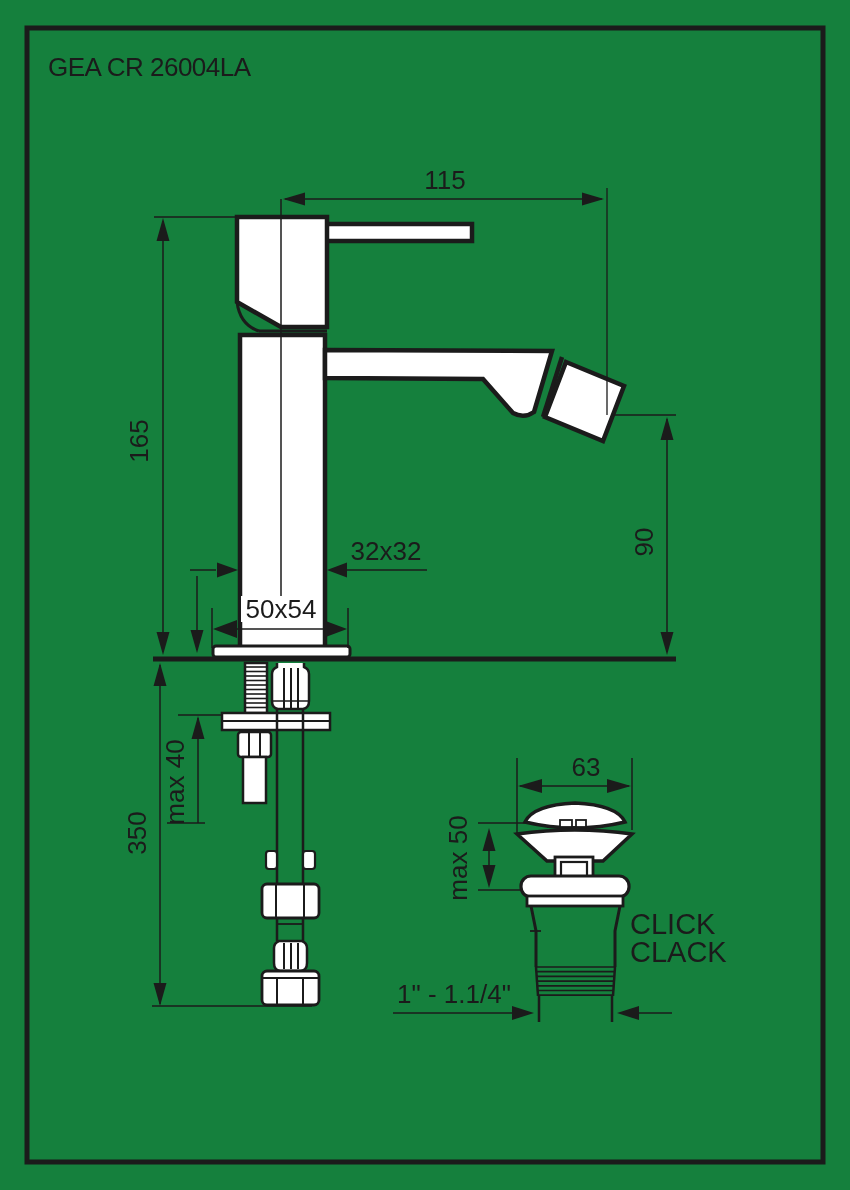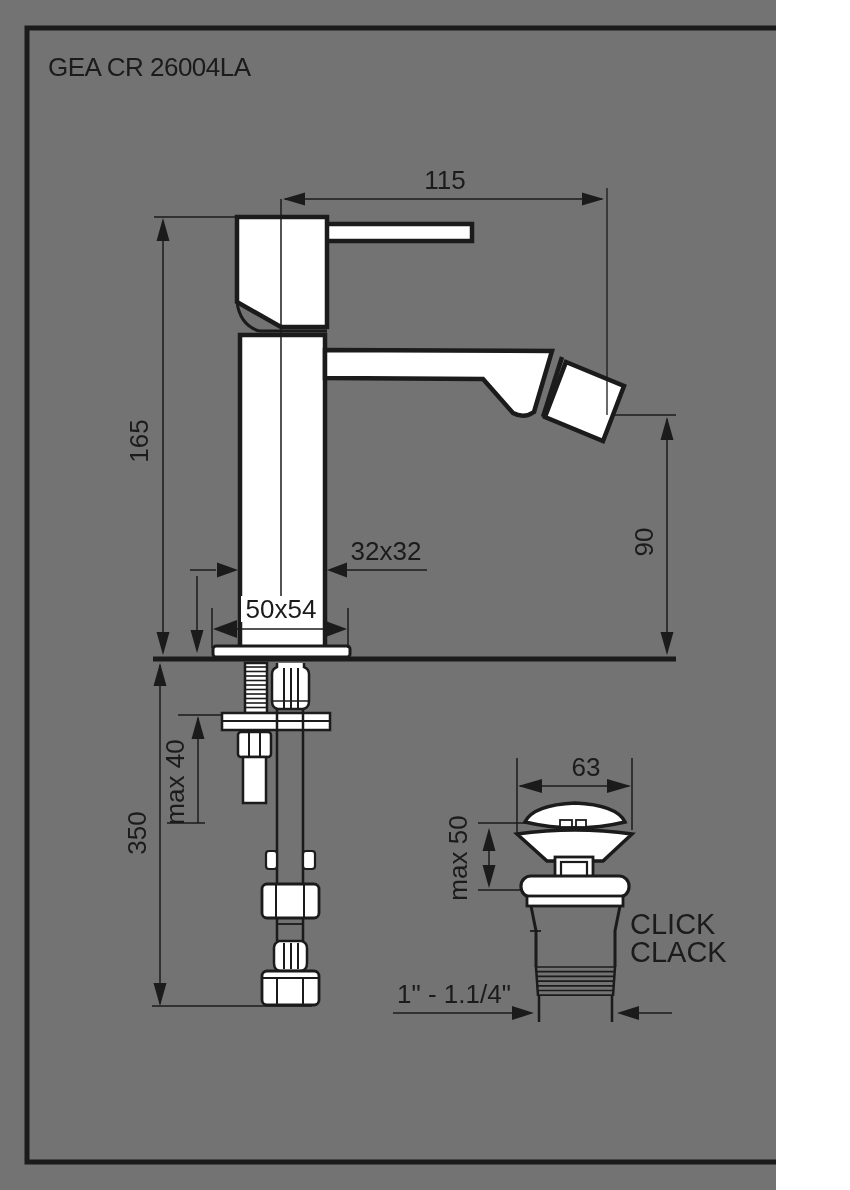--- a/index.html
+++ b/index.html
@@ -1,16 +1,16 @@
 <!DOCTYPE html>
 <html><head>
 <meta charset="utf-8">
 <style>
   html,body{margin:0;padding:0;background:#fff;}
-  .page{position:relative;width:776px;height:1190px;background:#737373;overflow:hidden;}
+  .page{position:relative;width:850px;height:1190px;background:#15803d;overflow:hidden;}
   svg{position:absolute;left:0;top:0;}
   .title-text{font:26px "Liberation Sans",sans-serif;letter-spacing:-0.5px;fill:#1b1b1b;}
   .dim{font:26px "Liberation Sans",sans-serif;fill:#1b1b1b;}
   .dim-big{font:29px "Liberation Sans",sans-serif;fill:#1b1b1b;}
   .stroke{stroke:#1b1b1b;fill:none;}
   .fillw{fill:#ffffff;stroke:#1b1b1b;}
   .arrow{fill:#1b1b1b;stroke:none;}
 </style>
 </head>
 <body>

